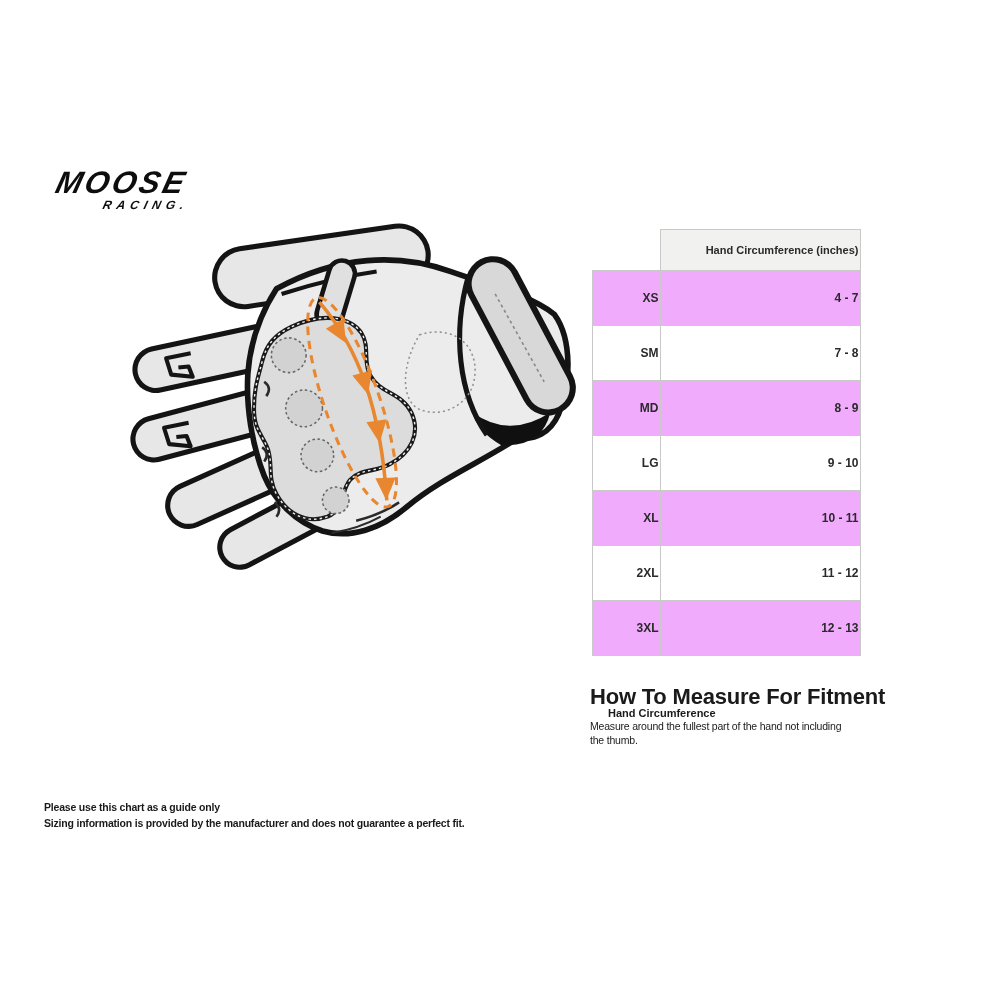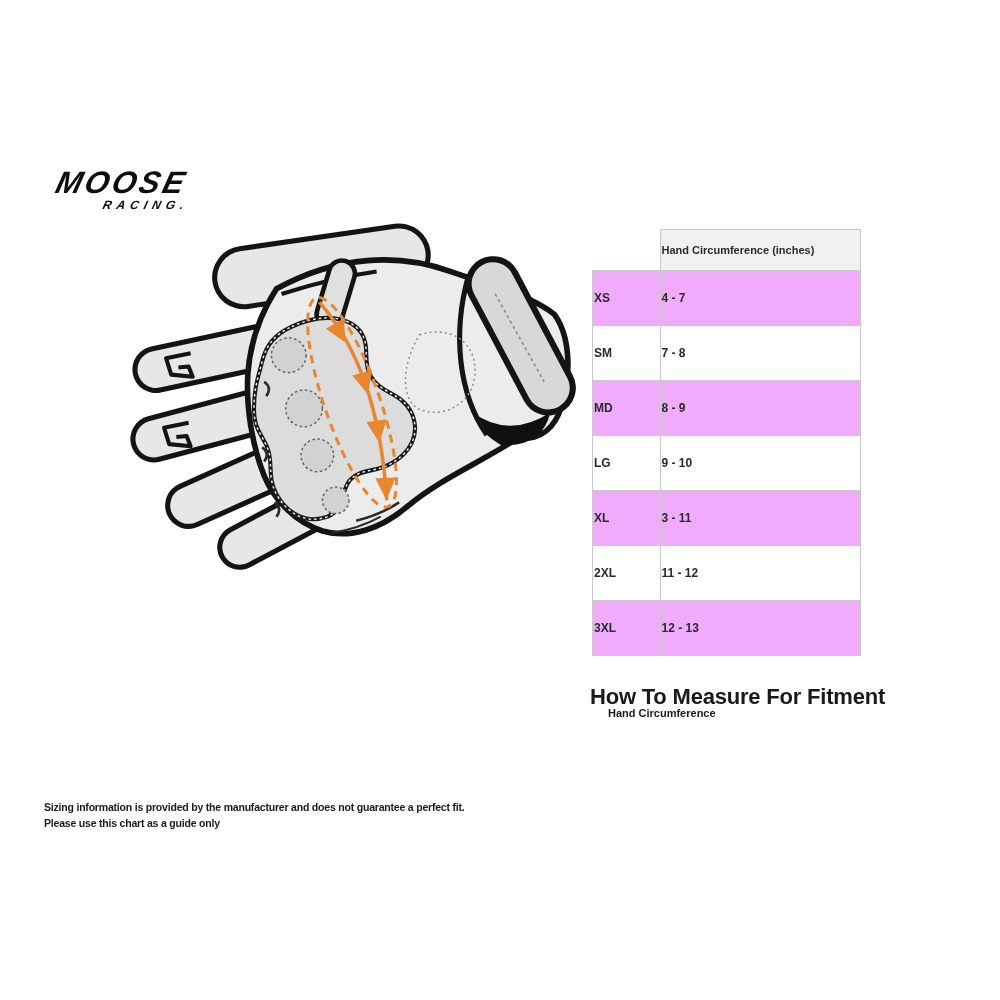--- a/index.html
+++ b/index.html
@@ -10,21 +10,21 @@
   
   .logo{position:absolute;left:55px;top:167px;transform:skewX(-14deg);color:#0d0d0d;}
   .logo-line1{font-size:31px;font-weight:bold;font-style:italic;letter-spacing:3px;line-height:1;}
   .logo-line2{font-size:12px;font-weight:bold;font-style:italic;letter-spacing:5px;margin-left:52px;margin-top:1px;line-height:1;}
   
   .glove-wrap{position:absolute;left:113px;top:212px;width:470px;height:358px;}
   
   .chart-title{position:absolute;left:590px;top:197px;margin:0;font-size:17.5px;font-weight:bold;
     letter-spacing:-0.2px;color:#1a1a1a;white-space:nowrap;}
   table.size-table{position:absolute;left:592px;top:229px;border-collapse:collapse;table-layout:fixed;}
-  table.size-table th,table.size-table td{border:1px solid #c9c9c9;text-align:left;vertical-align:middle;
+  table.size-table th,table.size-table td{border:1px solid #c9c9c9;text-align:right;vertical-align:middle;
     font-size:12px;font-weight:bold;color:#2a2a2a;}
   table.size-table th.blank{border:none;background:#ffffff;width:65px;}
   table.size-table th.colhead{width:197px;height:38px;background:#f1f1f0;font-size:11px;}
   table.size-table td{height:52px;}
   table.size-table tr.alt td{background:#f0abfc;}
   table.size-table tr.plain td{background:#ffffff;}
   .measure-title{position:absolute;left:590px;top:684px;margin:0;font-size:22px;font-weight:bold;
     letter-spacing:-0.2px;color:#1a1a1a;white-space:nowrap;}
   .measure-sub{position:absolute;left:590px;top:707px;font-size:11px;font-weight:bold;color:#1a1a1a;padding-left:18px;}
   .measure-body{position:absolute;left:590px;top:720px;width:262px;margin:0;font-size:10.5px;
@@ -143,34 +143,35 @@
       <tr class="alt">
         <td>MD</td>
         <td>8 - 9</td>
       </tr>
       <tr class="plain">
         <td>LG</td>
         <td>9 - 10</td>
       </tr>
       <tr class="alt">
         <td>XL</td>
-        <td>3 - 11</td>
+        <td>10 - 11</td>
       </tr>
       <tr class="plain">
         <td>2XL</td>
         <td>11 - 12</td>
       </tr>
       <tr class="alt">
         <td>3XL</td>
         <td>12 - 13</td>
       </tr>
     </tbody>
   </table>
 
   <h2 class="measure-title">How To Measure For Fitment</h2>
   <div class="measure-sub">Hand Circumference</div>
+  <p class="measure-body">Measure around the fullest part of the hand not including the thumb.</p>
 
   <div class="footer">
+    <div>Please use this chart as a guide only</div>
     <div>Sizing information is provided by the manufacturer and does not guarantee a perfect fit.</div>
-    <div>Please use this chart as a guide only</div>
   </div>
 
 </div>
 
 </body></html>

